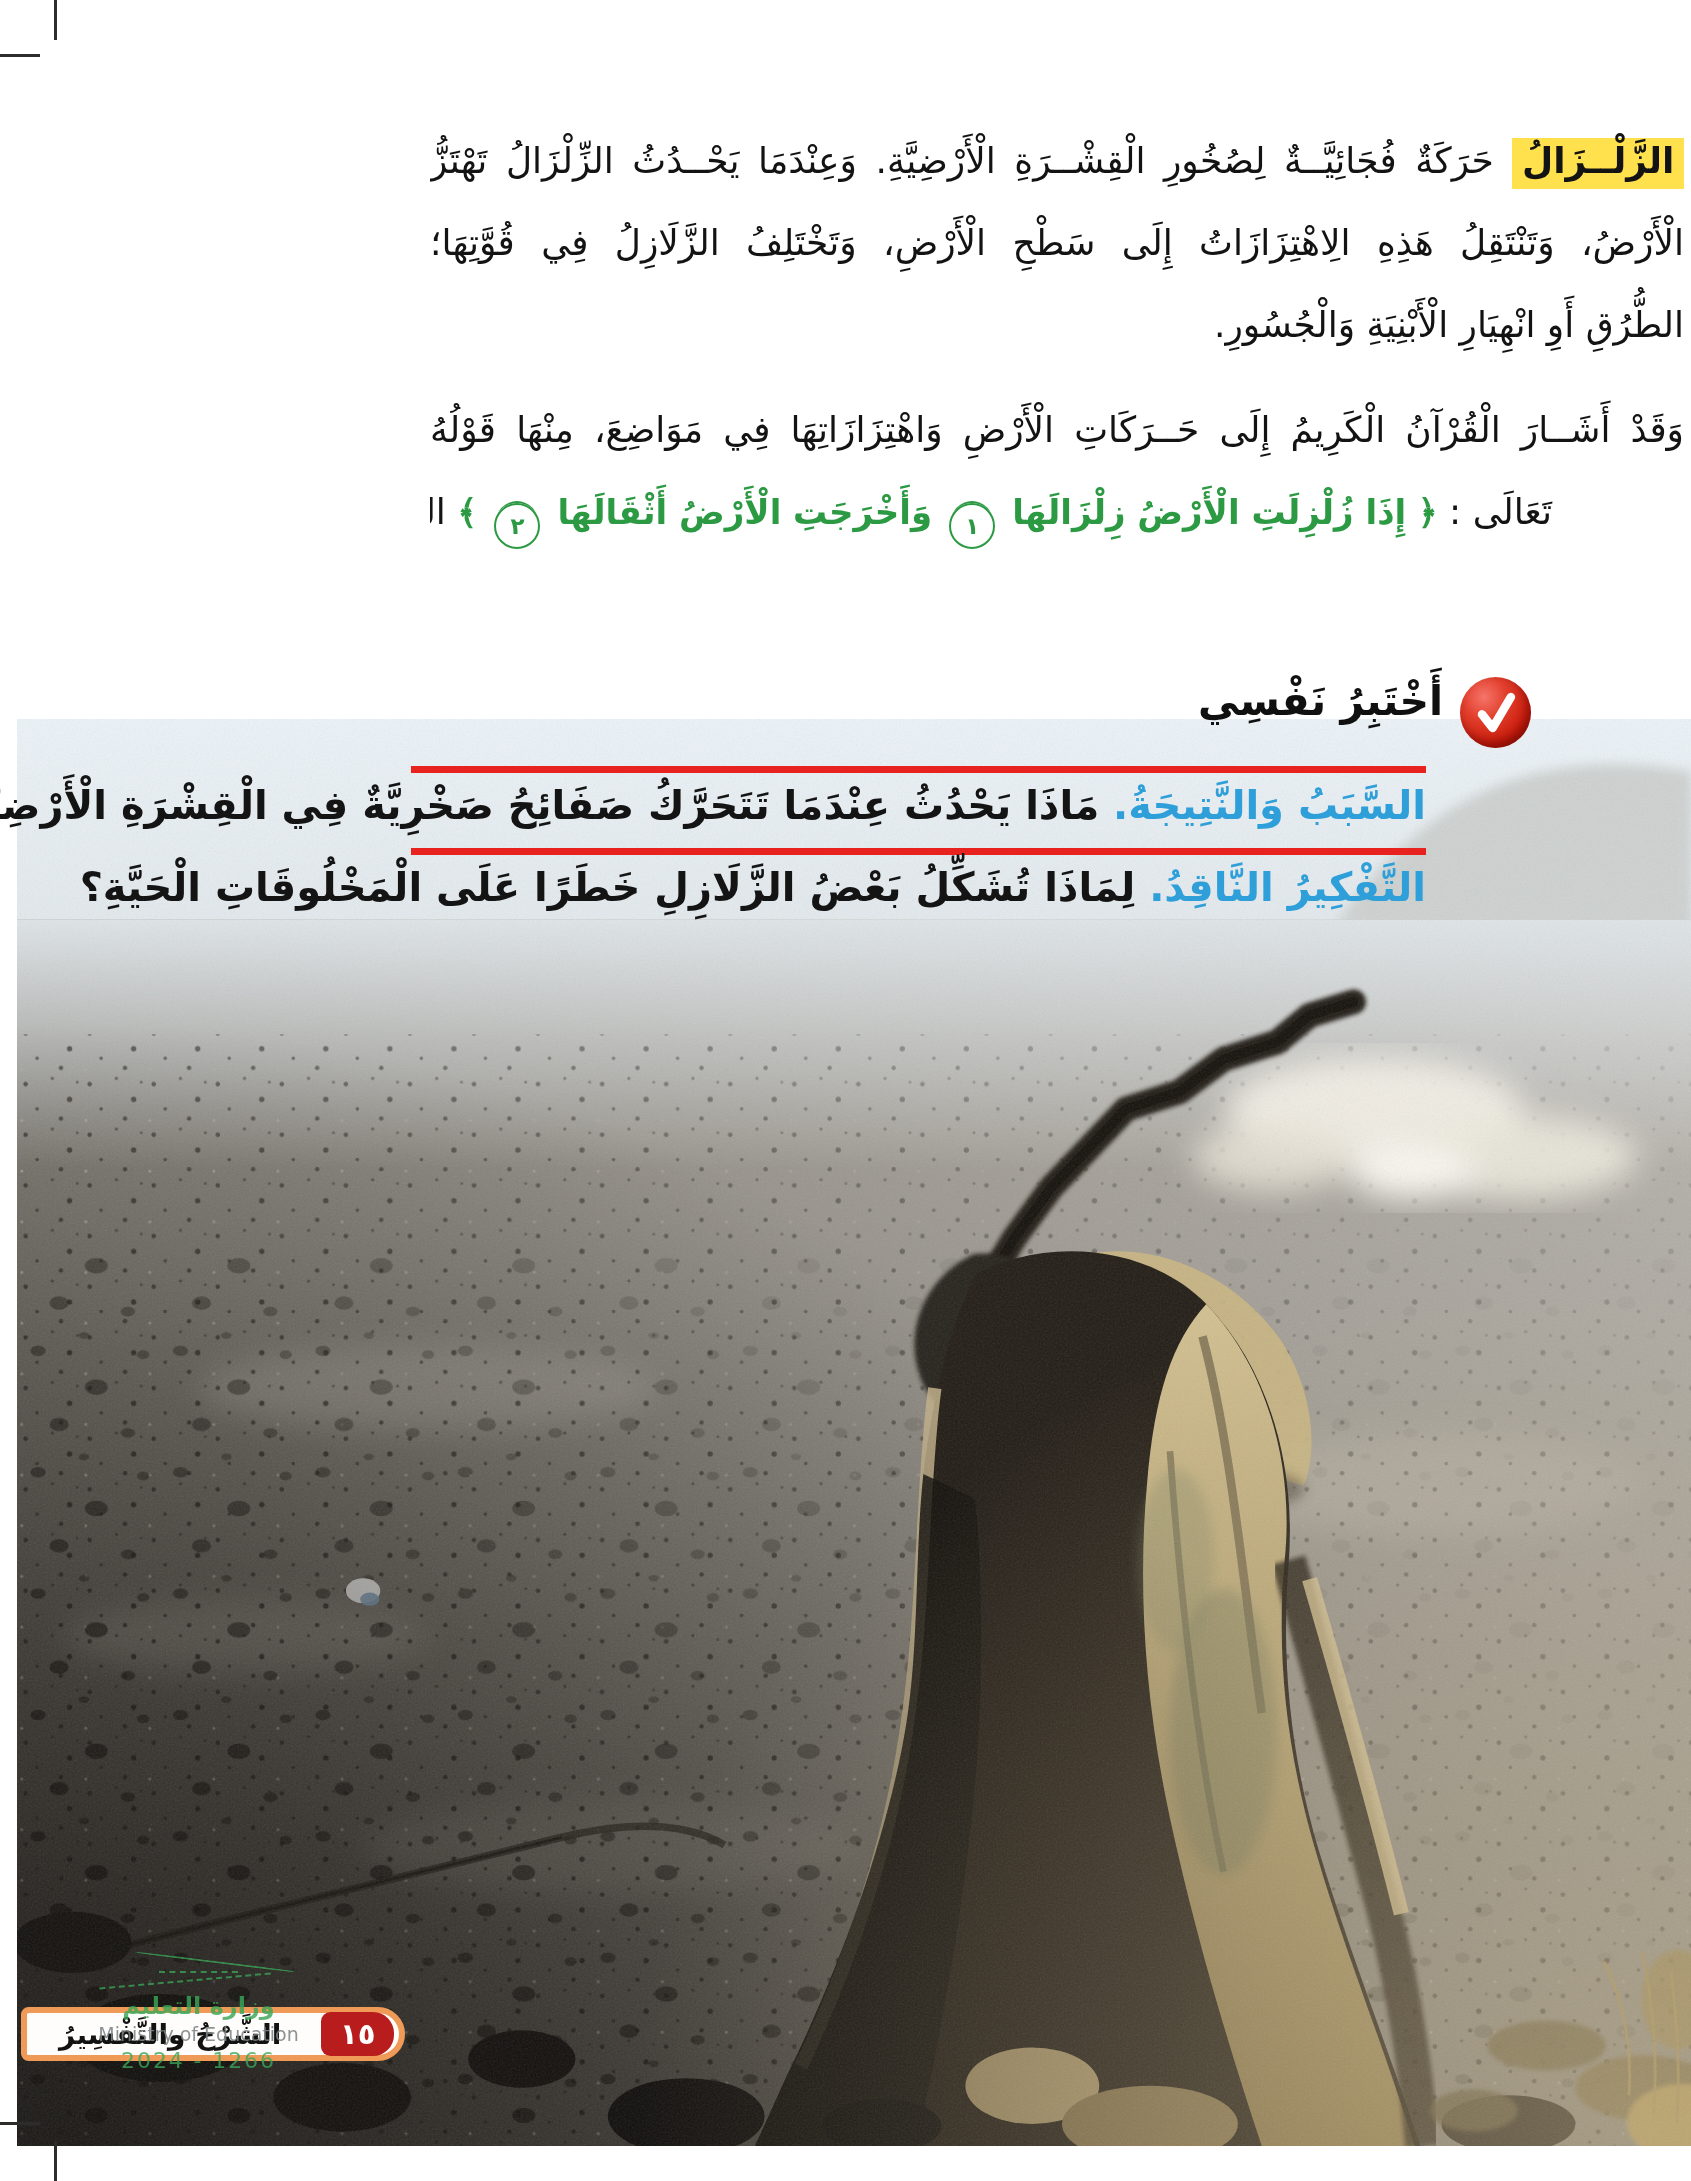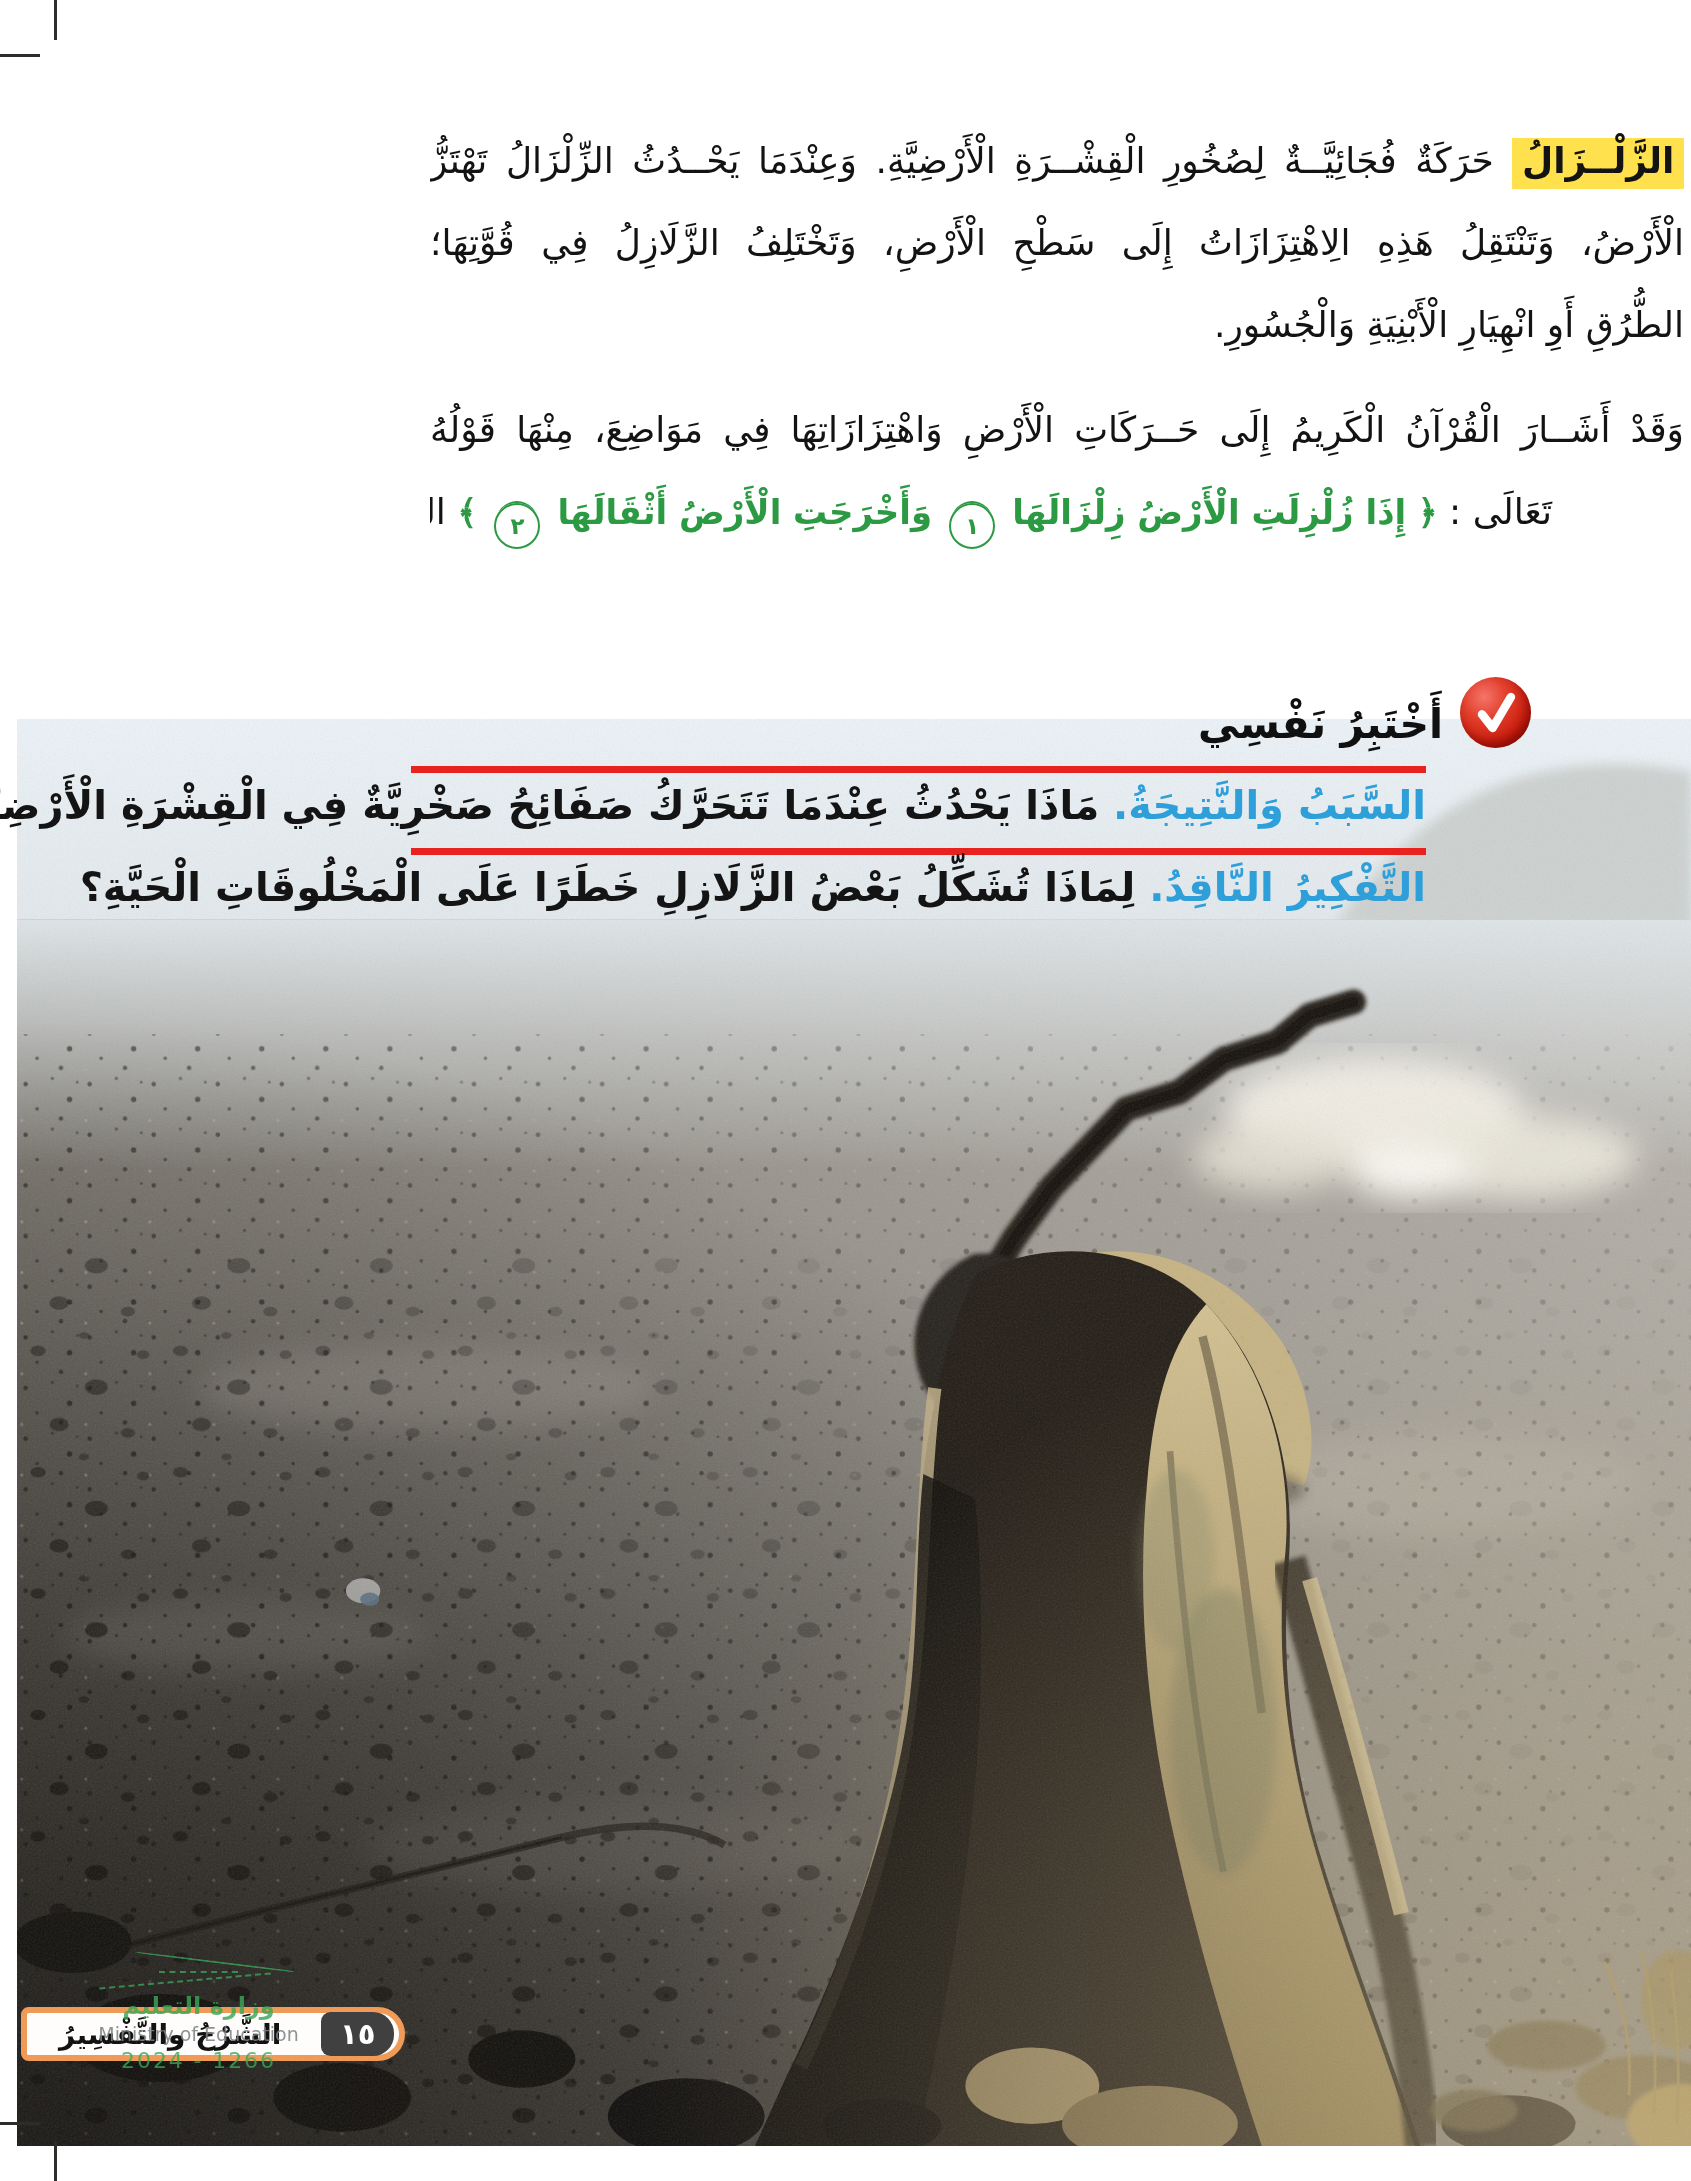--- a/index.html
+++ b/index.html
@@ -20,21 +20,21 @@
   .pline.endline{text-align-last:right;}
   .pline.p2{margin-top:23px;}
   .verse-line{padding-right:132px;}
   .term-highlight{background:#ffe14e;padding:1.9px 9.6px 7.6px;font-weight:bold;}
   .qv{color:#2c9a43;font-weight:bold;font-size:34px;}
   .ayah{display:inline-flex;align-items:center;justify-content:center;width:42px;height:42px;
         border:2.9px solid #2c9a43;border-radius:50%;color:#2c9a43;font-size:23px;font-weight:bold;
         vertical-align:-9.6px;margin:0 5.7px;box-shadow:0 -3.8px 0 -1.9px #2c9a43;}
 
   
-  .selfcheck-head{position:absolute;top:677px;right:161px;display:flex;align-items:flex-end;gap:17px;
+  .selfcheck-head{position:absolute;top:677px;right:161px;display:flex;align-items:flex-start;gap:17px;
                   direction:rtl;z-index:6;}
   .check-ball{width:71px;height:71px;border-radius:50%;flex:0 0 71px;
               background:radial-gradient(circle at 34% 28%,#f5756a 0%,#e23f2d 32%,#cb1d0d 68%,#930f05 100%);
               box-shadow:inset -3.8px -5.7px 9.6px rgba(80,0,0,.45);}
   .check-ball svg{width:71px;height:71px;display:block;}
   .sc-title{margin:0;font-size:41px;font-weight:bold;color:#101010;}
   .rule{position:absolute;left:411px;width:1015px;height:6.7px;background:#e8231f;z-index:6;}
   .rule1{top:766px;}
   .rule2{top:848px;}
   .sc-q{position:absolute;left:411px;width:1015px;direction:rtl;text-align:right;z-index:6;
@@ -46,21 +46,21 @@
   
   .photo{position:absolute;left:17px;top:719px;width:1675px;height:1427px;z-index:1;overflow:hidden;}
   .photo svg{display:block;width:100%;height:100%;}
 
   
   .footer-tab{position:absolute;left:21px;top:2007px;width:384px;height:54px;box-sizing:border-box;
               background:#fffdfb;border:6.7px solid #f09a57;border-radius:9.6px 34px 34px 9.6px;z-index:7;}
   .tab-label{position:absolute;left:13.4px;right:99px;top:50%;transform:translateY(-50%);
              text-align:center;font-size:28px;font-weight:bold;color:#121212;direction:rtl;white-space:nowrap;}
   .tab-num{position:absolute;right:4.8px;top:50%;transform:translateY(-50%);width:73px;height:44px;
-           background:#404040;border-radius:9.6px 21px 21px 9.6px;color:#fff;font-size:29px;font-weight:bold;
+           background:#b91c1c;border-radius:9.6px 21px 21px 9.6px;color:#fff;font-size:29px;font-weight:bold;
            display:flex;align-items:center;justify-content:center;}
 
   
   .watermark{position:absolute;left:84px;top:1940px;width:229px;z-index:9;text-align:center;
              pointer-events:none;}
   .wm-logo{position:relative;height:52px;}
   .wm-logo i{position:absolute;border-top:2.9px dashed rgba(60,170,90,.75);}
   .wm-logo i:nth-child(1){left:15.3px;right:42px;top:40px;transform:rotate(-5deg);}
   .wm-logo i:nth-child(2){left:50px;right:17px;top:21px;transform:rotate(7deg);border-radius:40%;}
   .wm-logo i:nth-child(3){left:75px;right:75px;top:31px;}

